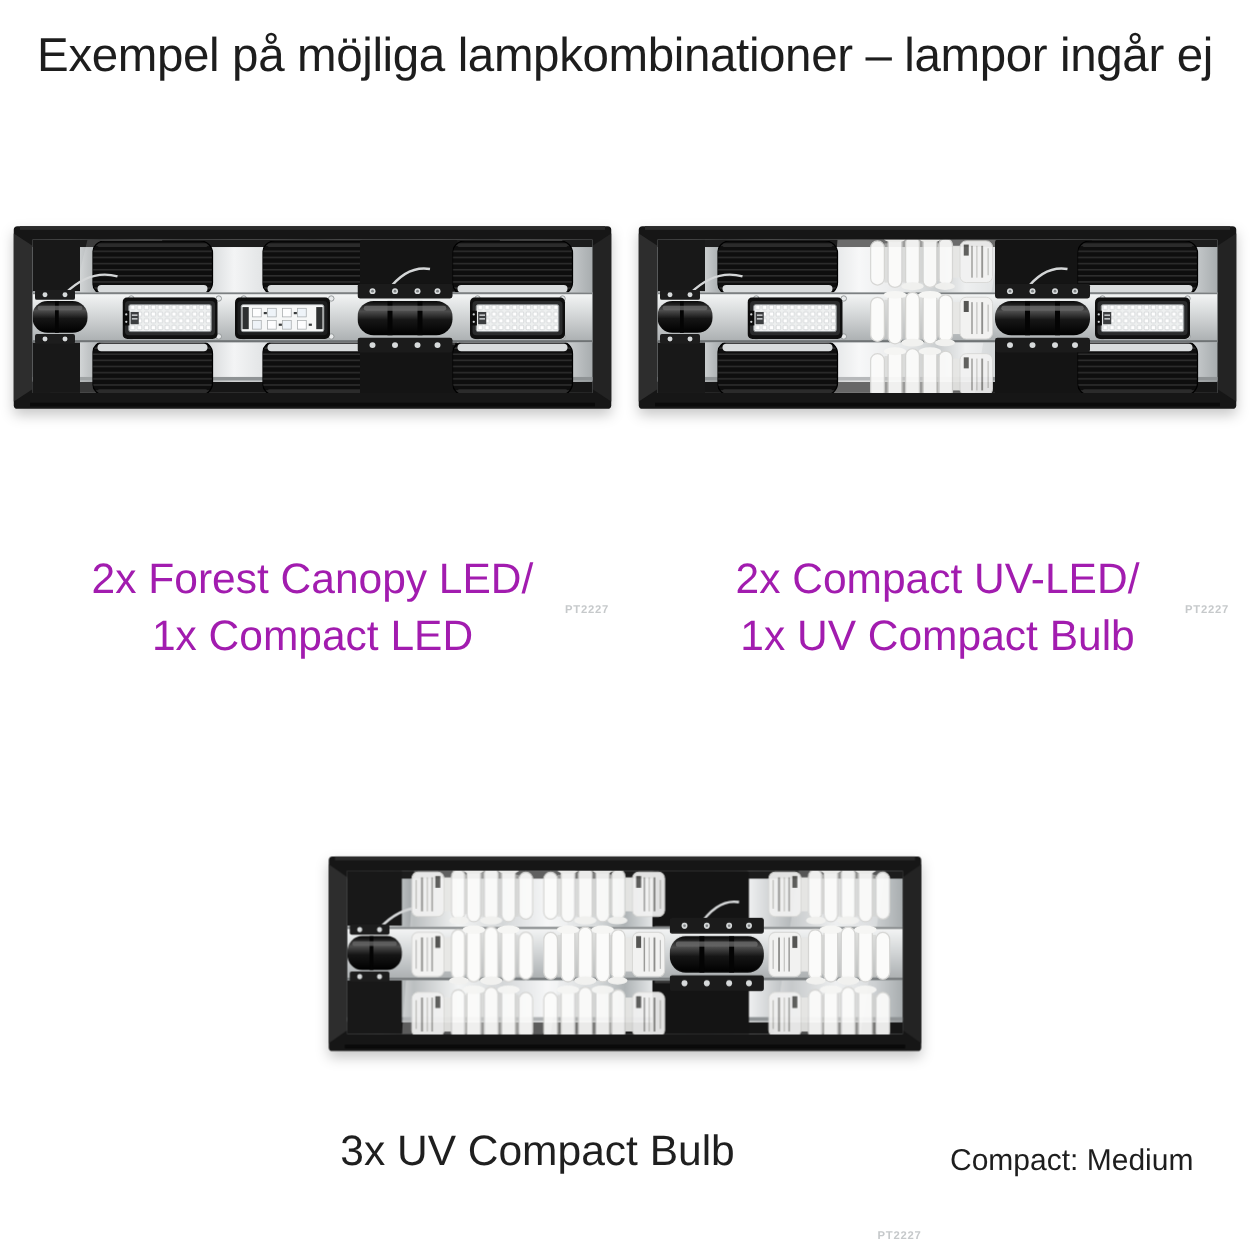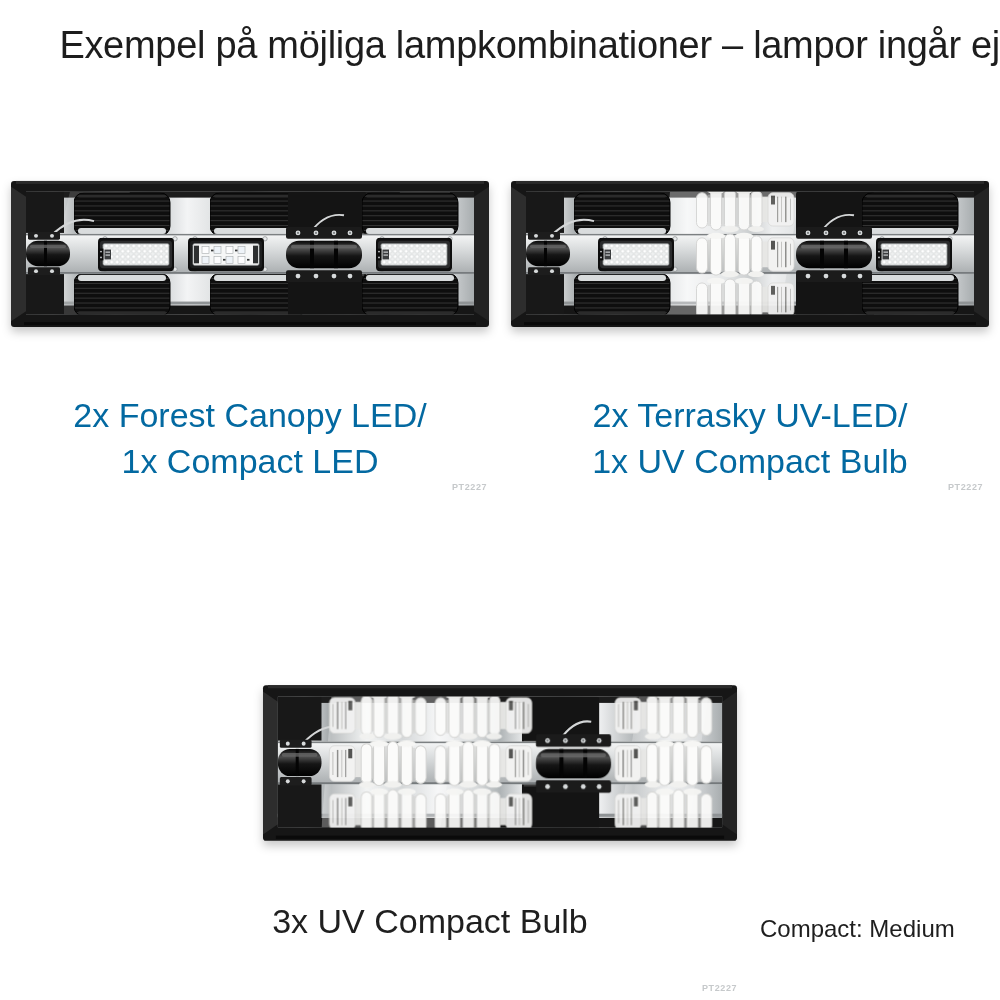--- a/index.html
+++ b/index.html
@@ -4,31 +4,31 @@
 <style>
   html,body{margin:0;padding:0;}
   body{
     width:1000px;height:1000px;background:#ffffff;
     font-family:"Liberation Sans", sans-serif;
     color:#1d1d1d; overflow:hidden; position:relative;
   }
   .poster{position:absolute;inset:0;}
   .page-title{
     position:absolute;top:24px;left:0;width:1000px;margin:0;
-    font-size:38px;font-weight:400;line-height:1.15;text-align:right;
+    font-size:38px;font-weight:400;line-height:1.15;text-align:center;
     letter-spacing:-0.3px;color:#1d1d1d;
   }
   .fixture{
     position:absolute;
     filter:drop-shadow(0 5px 5px rgba(0,0,0,0.22));
     line-height:0;
   }
   .caption{
     position:absolute;width:500px;text-align:center;
-    font-size:34px;font-weight:400;line-height:46px;color:#0369a1;
+    font-size:34px;font-weight:400;line-height:46px;color:#a21caf;margin-top:48px;
   }
   .caption-wide{
     position:absolute;left:0;top:898px;width:860px;text-align:center;
     font-size:34px;font-weight:400;line-height:46px;color:#1f1f1f;
   }
   .size-label{
     position:absolute;left:760px;top:915px;
     font-size:24px;font-weight:400;color:#1e1e1e;
   }
   .wm{
@@ -297,21 +297,21 @@
       </g>
     </svg>
   </div>
 
   <div class="caption" style="left:0;top:392px;">
     <div>2x Forest Canopy LED/</div>
     <div>1x Compact LED</div>
   </div>
 
   <div class="caption" style="left:500px;top:392px;">
-    <div>2x Terrasky UV-LED/</div>
+    <div>2x Compact UV-LED/</div>
     <div>1x UV Compact Bulb</div>
   </div>
 
   <span class="wm" style="left:452px;top:482px;">PT2227</span>
   <span class="wm" style="left:948px;top:482px;">PT2227</span>
 
   <div class="fixture" style="left:262px;top:682px;">
     <svg width="476" height="162" viewBox="0 0 480 155" preserveAspectRatio="none">
       <use href="#sym-housing"></use>
       <g clip-path="url(#clipInt)">

